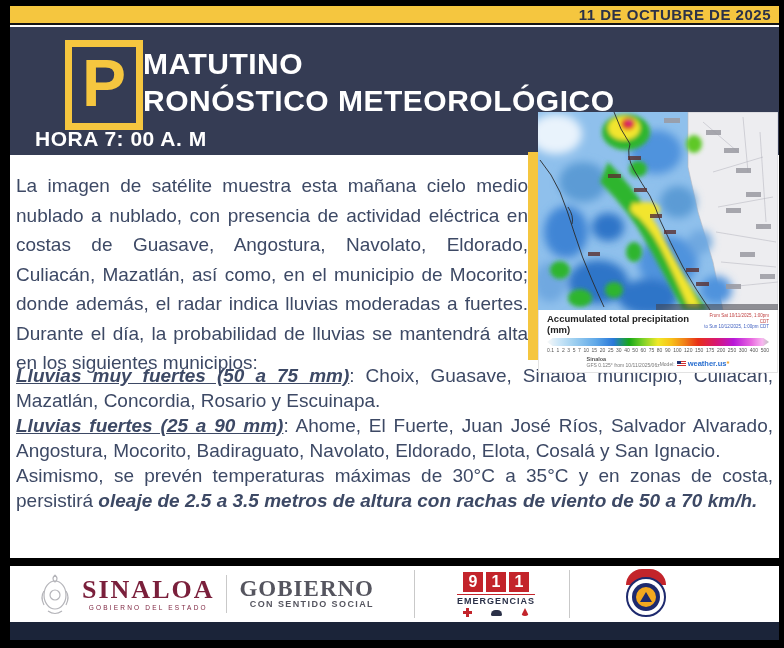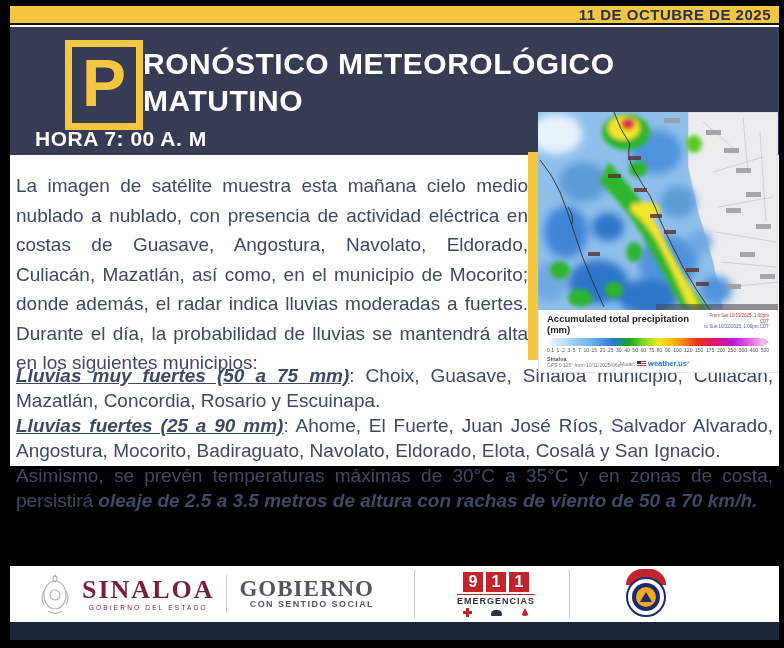--- a/index.html
+++ b/index.html
@@ -1,17 +1,17 @@
 <!DOCTYPE html>
 <html lang="es"><head>
 <meta charset="utf-8">
 <style>
   html,body{margin:0;padding:0;}
   body{width:784px;height:648px;background:#000;font-family:"Liberation Sans",sans-serif;position:relative;overflow:hidden;}
-  .canvas{position:absolute;left:10px;top:6px;width:769px;height:460px;background:#ffffff;}
+  .canvas{position:absolute;left:10px;top:6px;width:769px;height:552px;background:#ffffff;}
 
   
   .topbar{position:absolute;left:0;top:0;width:100%;height:19px;background:#F5C63F;border-bottom:2px solid #141414;
           display:flex;align-items:center;justify-content:flex-end;padding:0 8px;box-sizing:border-box;}
   .topbar .date{color:#2B3148;font-weight:800;font-size:15px;letter-spacing:.5px;}
 
   
   .header{position:absolute;left:0;top:21px;width:100%;height:128px;background:#353C54;}
   .p-box{position:absolute;left:55px;top:13px;width:64px;height:76px;border:7px solid #F5C63F;
          display:flex;align-items:center;justify-content:center;}
@@ -33,21 +33,21 @@
   .legend{background:#fff;border:1px solid #e3e3e3;border-top:none;padding:3px 8px 4px;box-sizing:border-box;width:240px;}
   .legend-top{display:flex;justify-content:space-between;align-items:flex-start;}
   .legend-title{font-weight:800;font-size:9.5px;color:#222;}
   .legend-valid{text-align:right;font-size:4.5px;line-height:5.5px;}
   .legend-valid .from{color:#c04040;}
   .legend-valid .to{color:#4060c0;}
   .scalebar{margin-top:3px;height:8px;width:100%;
     background:linear-gradient(to right,#f8f8f8 0%,#cfe8f8 5%,#9fd0f0 12%,#5fa8e8 22%,#2878d8 30%,#18a818 37%,#78d028 43%,#f0e828 50%,#f8c018 56%,#f08018 62%,#e83018 68%,#d81870 76%,#b818d8 84%,#e868e0 92%,#f8b8f0 97%,#c0c0c0 100%);
     clip-path:polygon(0 50%,2.5% 0,97.5% 0,100% 50%,97.5% 100%,2.5% 100%);}
   .ticks{display:flex;justify-content:space-between;font-size:5px;color:#555;margin-top:1px;}
-  .legend-bottom{display:flex;justify-content:flex-start;align-items:flex-end;margin-top:3px;}
+  .legend-bottom{display:flex;justify-content:center;align-items:flex-end;margin-top:3px;}
   .src{font-size:5px;color:#777;line-height:6px;}
   .src b{color:#555;font-size:5.5px;}
   .brandrow{display:flex;align-items:center;gap:2px;}
   .model-label{font-size:5px;color:#777;}
   .flag{width:9px;height:6px;background:repeating-linear-gradient(#d03030 0 1px,#fff 1px 2px);position:relative;display:inline-block;}
   .flag::after{content:"";position:absolute;left:0;top:0;width:4px;height:3px;background:#203070;}
   .brand{font-size:7.5px;font-weight:800;color:#2a6fd0;}
   .brand i{color:#f0a020;font-style:normal;}
 
   
@@ -90,22 +90,22 @@
 
   <div class="topbar">
     <span class="date">11 DE OCTUBRE DE 2025</span>
   </div>
 
   <div class="header">
     <div class="p-box">
       <span>P</span>
     </div>
     <div class="title">
+      <div>MATUTINO</div>
       <div>RONÓSTICO METEOROLÓGICO</div>
-      <div>MATUTINO</div>
     </div>
     <div class="hora">HORA 7: 00 A. M</div>
   </div>
 
   <p class="bodytext" id="p-intro">La imagen de satélite muestra esta mañana cielo medio nublado a nublado, con presencia de actividad eléctrica en costas de Guasave, Angostura, Navolato, Eldorado, Culiacán, Mazatlán, así como, en el municipio de Mocorito; donde además, el radar indica lluvias moderadas a fuertes. Durante el día, la probabilidad de lluvias se mantendrá alta en los siguientes municipios:</p>
 
   <div class="bodytext" id="p-rest">
     <span class="lead">Lluvias muy fuertes (50 a 75 mm)</span><span>: Choix, Guasave, Sinaloa municipio, Culiacán, Mazatlán, Concordia, Rosario y Escuinapa.</span><br>
     <span class="lead">Lluvias fuertes (25 a 90 mm)</span><span>: Ahome, El Fuerte, Juan José Ríos, Salvador Alvarado, Angostura, Mocorito, Badiraguato, Navolato, Eldorado, Elota, Cosalá y San Ignacio.</span><br>
     <span>Asimismo, se prevén temperaturas máximas de 30°C a 35°C y en zonas de costa, persistirá </span><span class="emph">oleaje de 2.5 a 3.5 metros de altura con rachas de viento de 50 a 70 km/h.</span>

